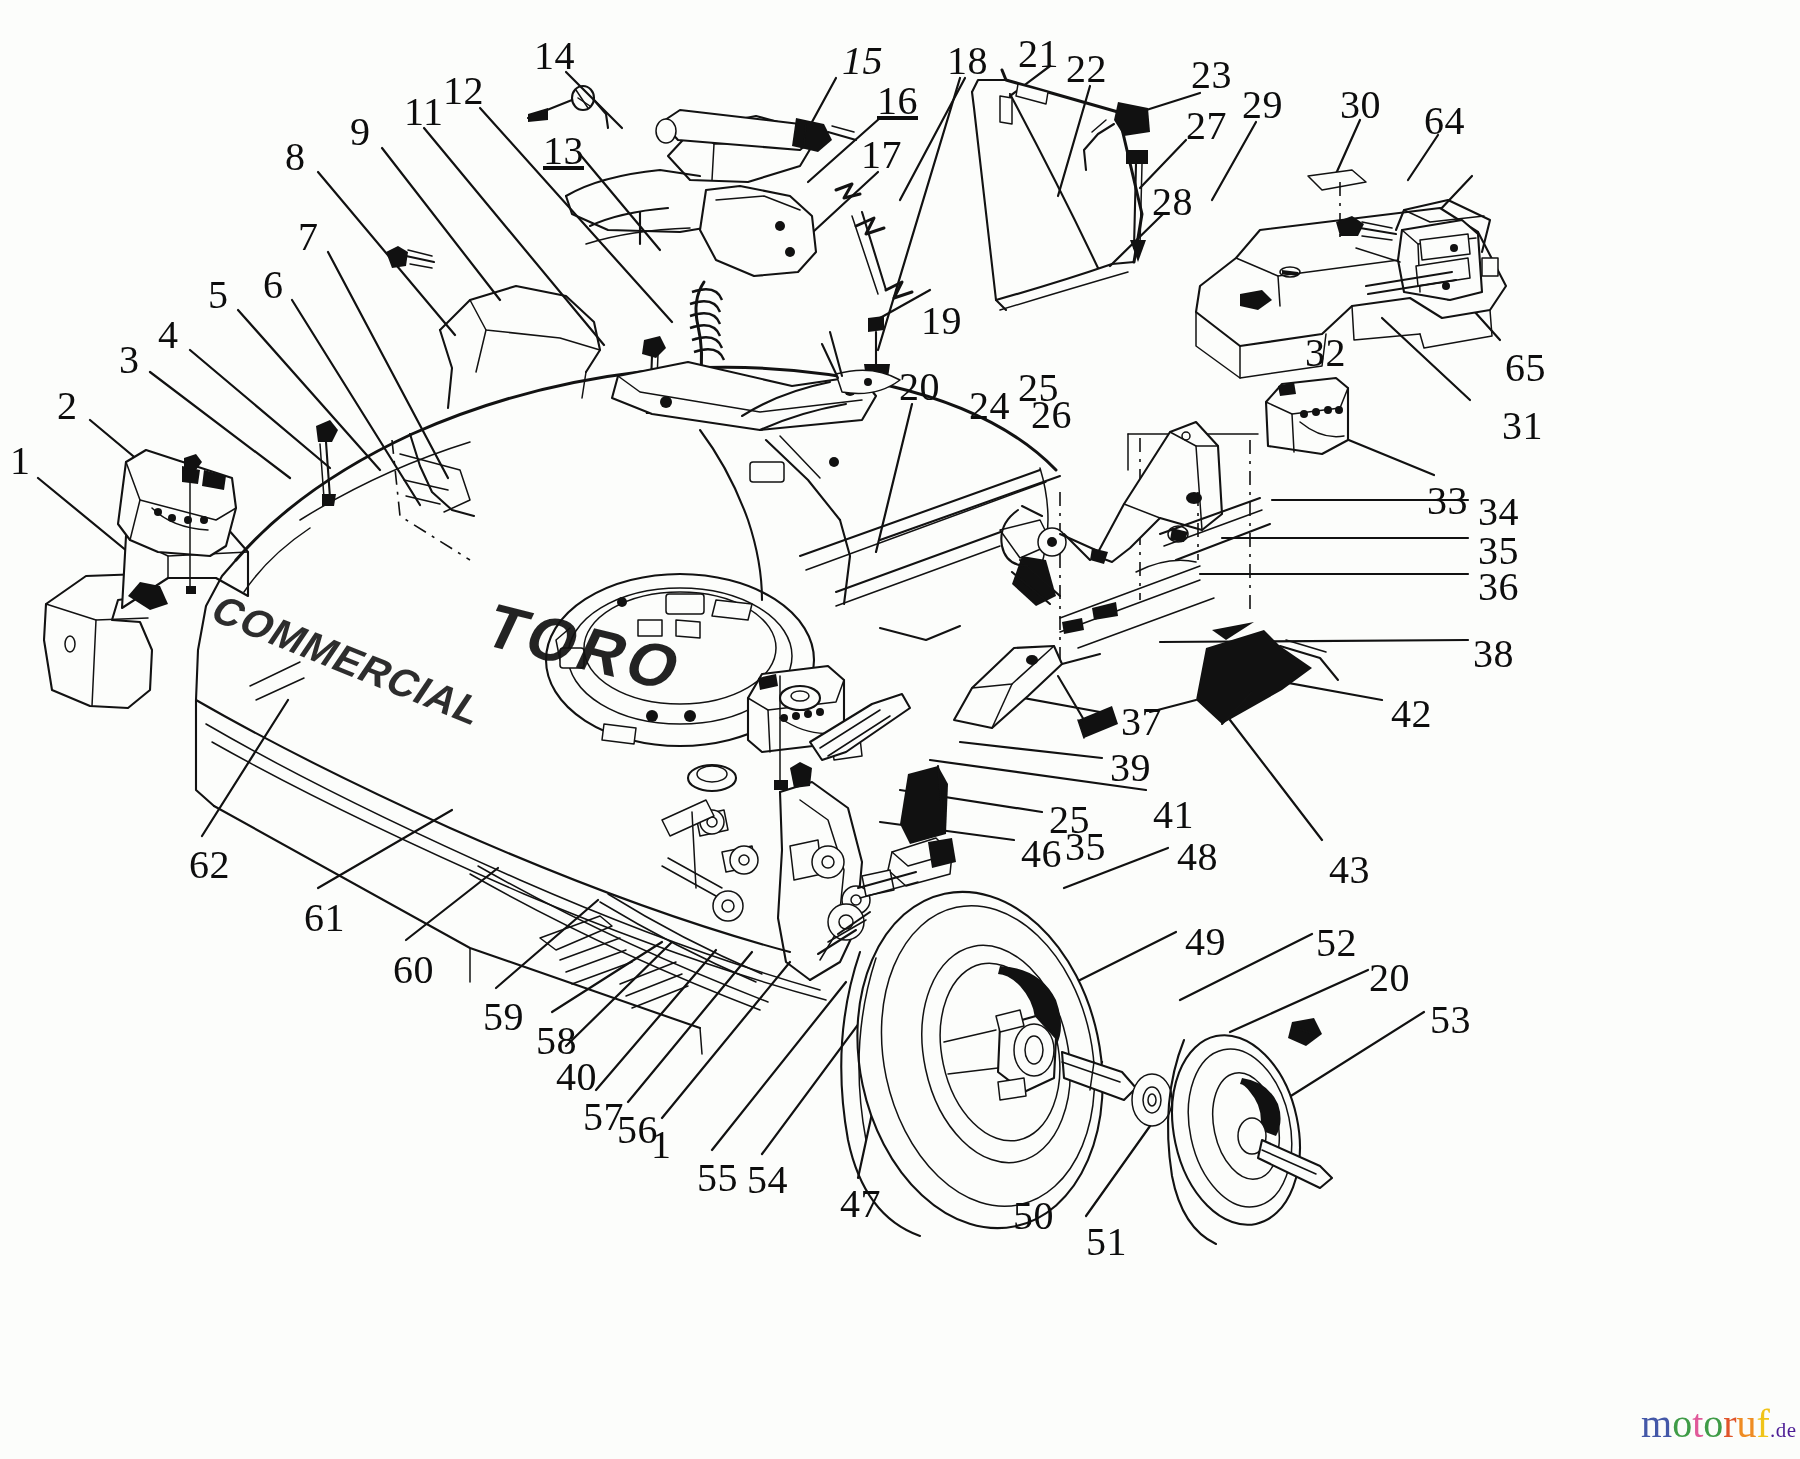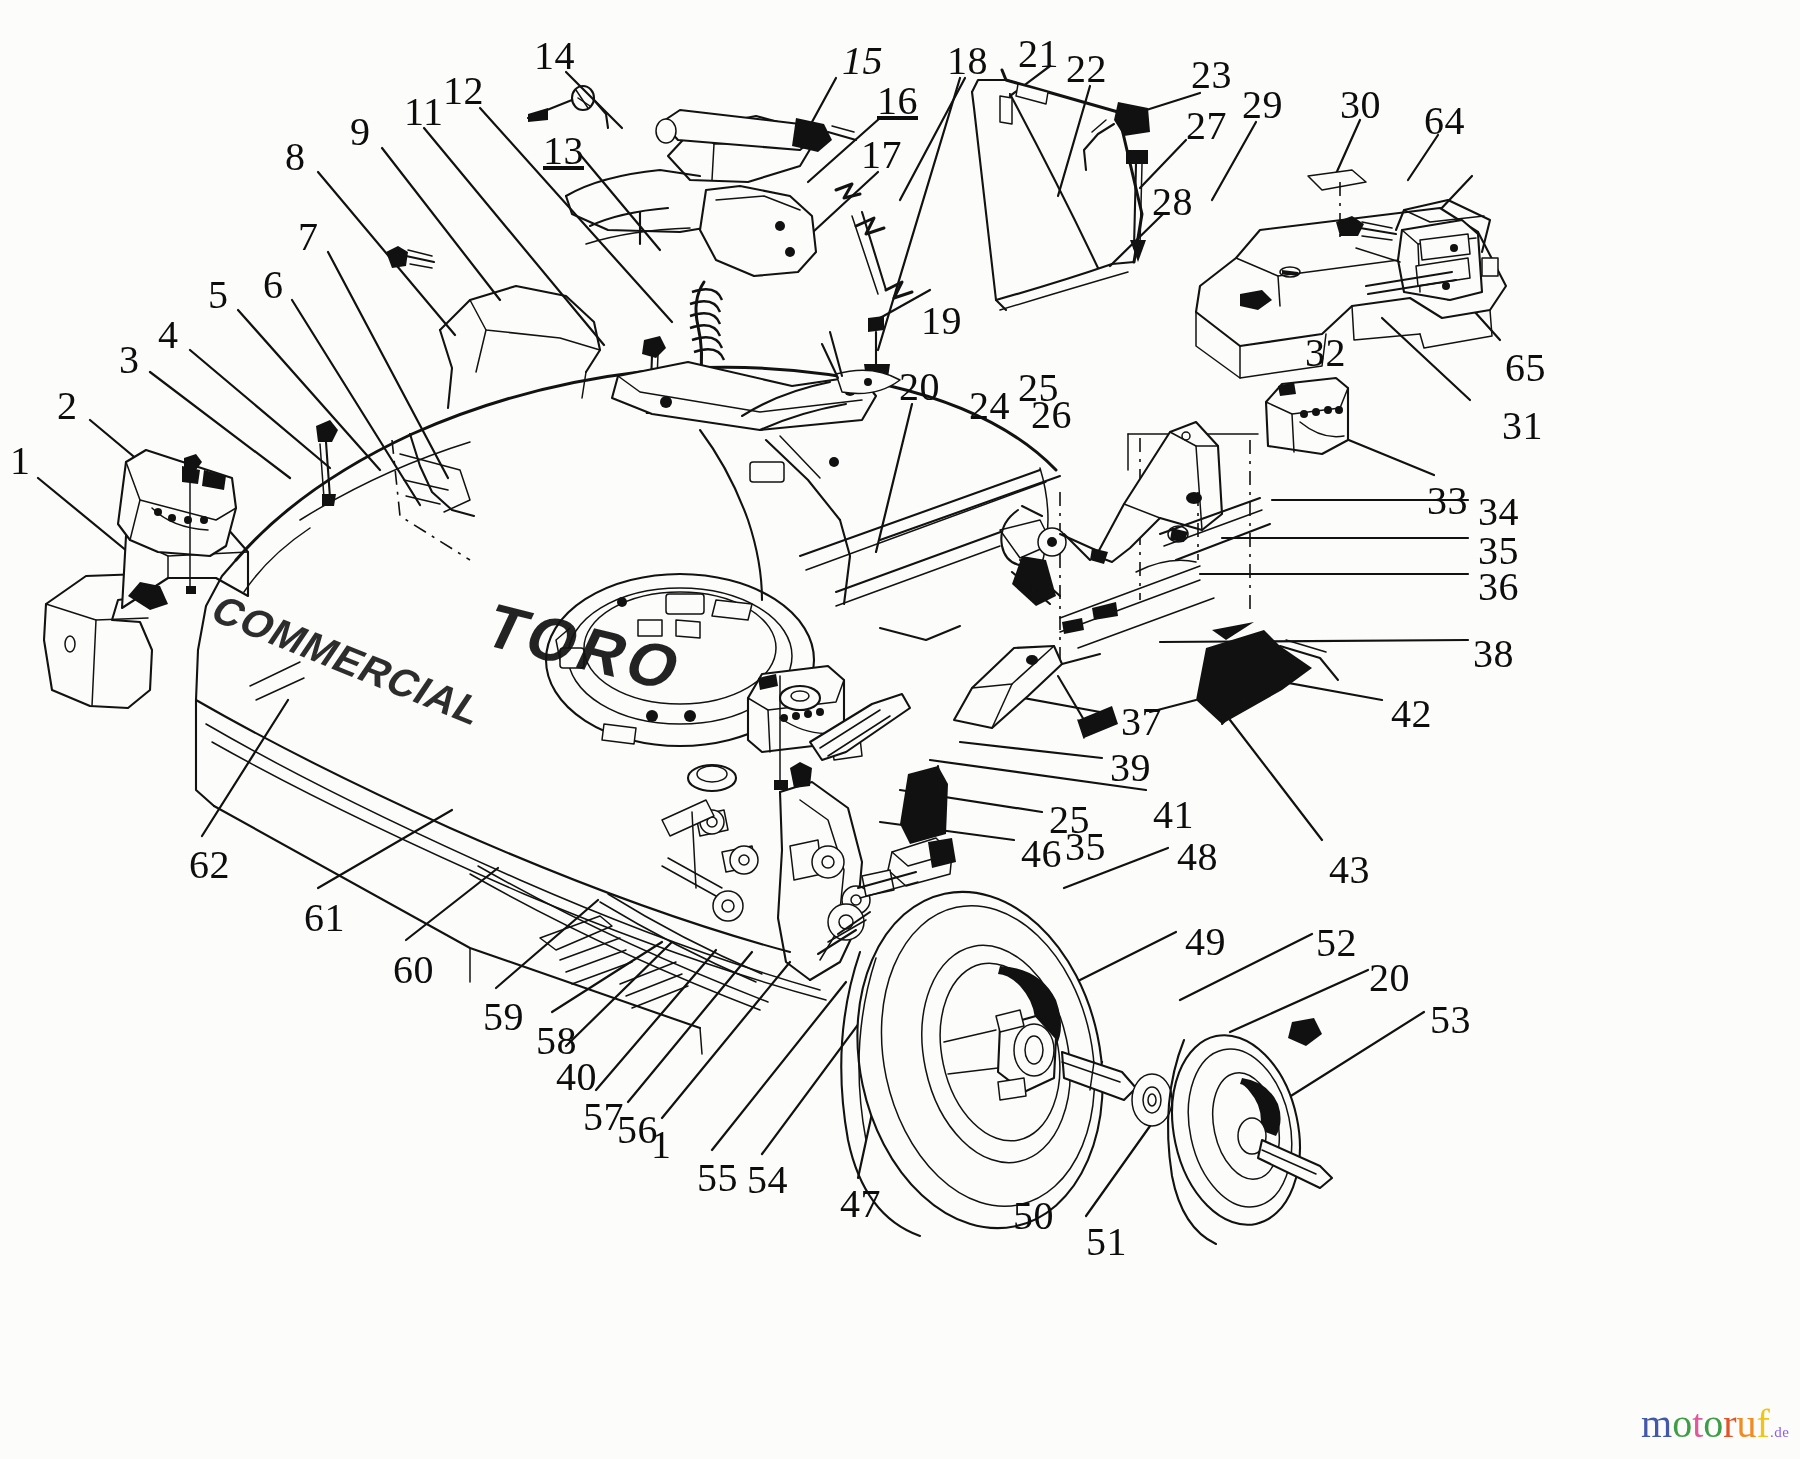--- a/index.html
+++ b/index.html
@@ -23,21 +23,21 @@
   }
   #watermark{
     position:absolute;
     left:1641px;top:1404px;
     font-family:"Liberation Serif", serif;
     font-size:40px;
     line-height:40px;
     white-space:nowrap;
   }
   #watermark .l{font-weight:400;}
-  #watermark .tld{font-size:15px;color:#8b5cf6;letter-spacing:0.5px;}
+  #watermark .tld{font-size:21px;color:#4c1d95;letter-spacing:0.5px;}
   #emboss-toro,#emboss-comm{
     position:absolute;
     font-family:"Liberation Sans", sans-serif;
     font-weight:bold;
     color:#111;
     pointer-events:none;
   }
 </style>
 </head>
 <body>

